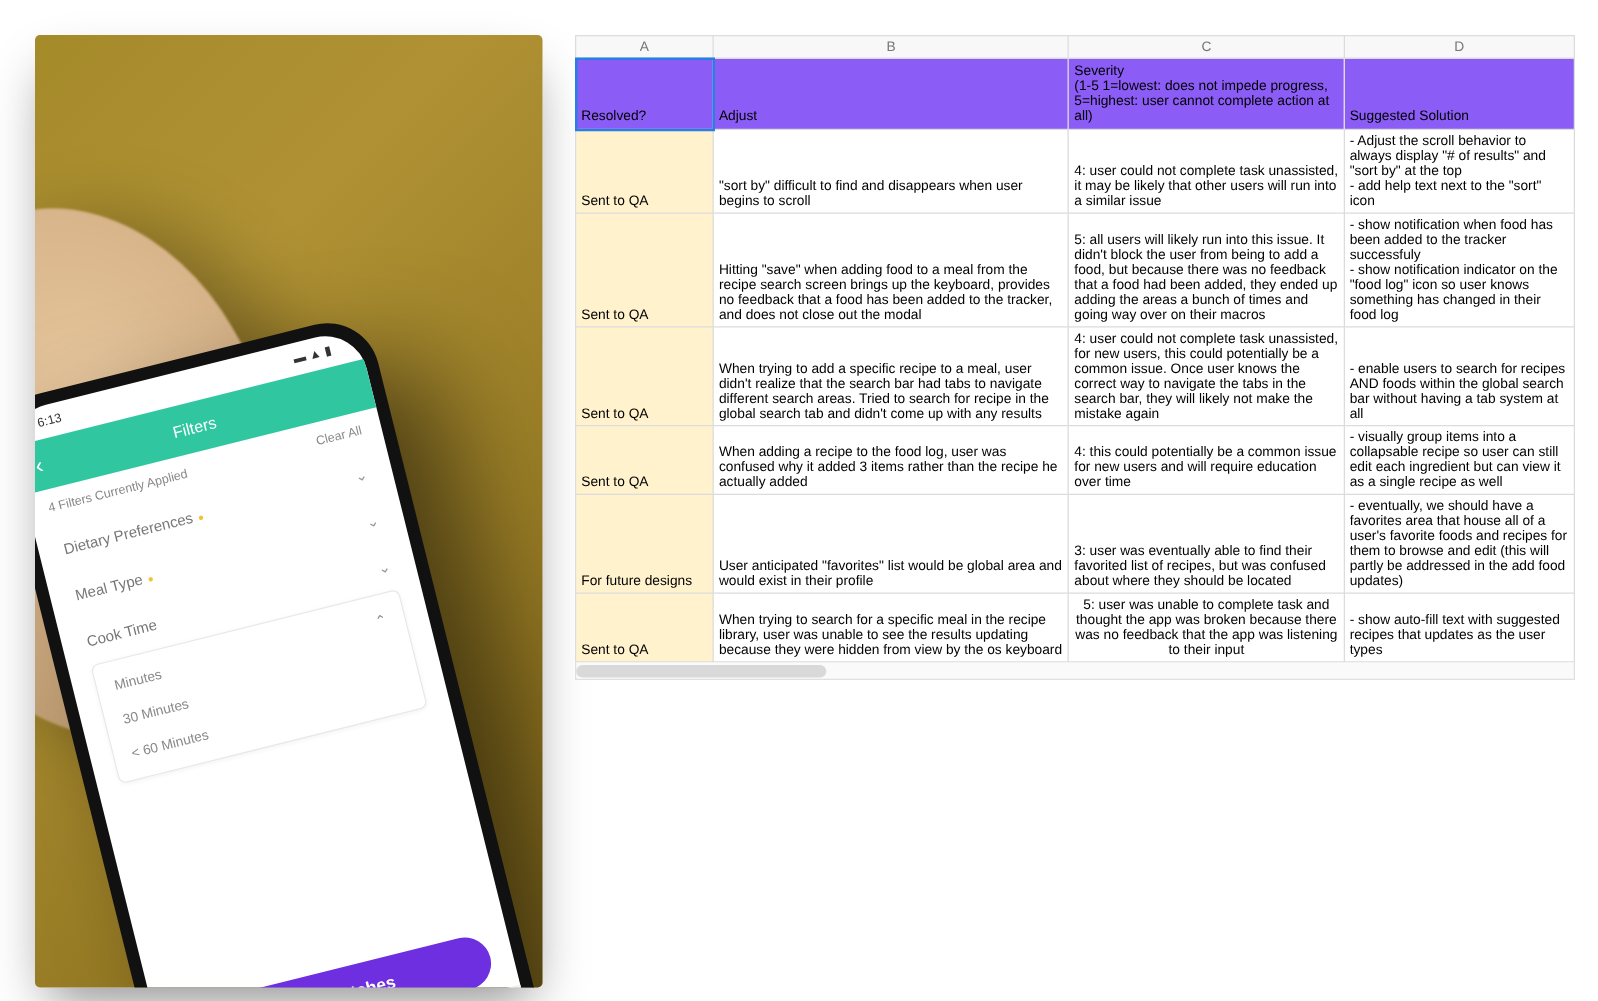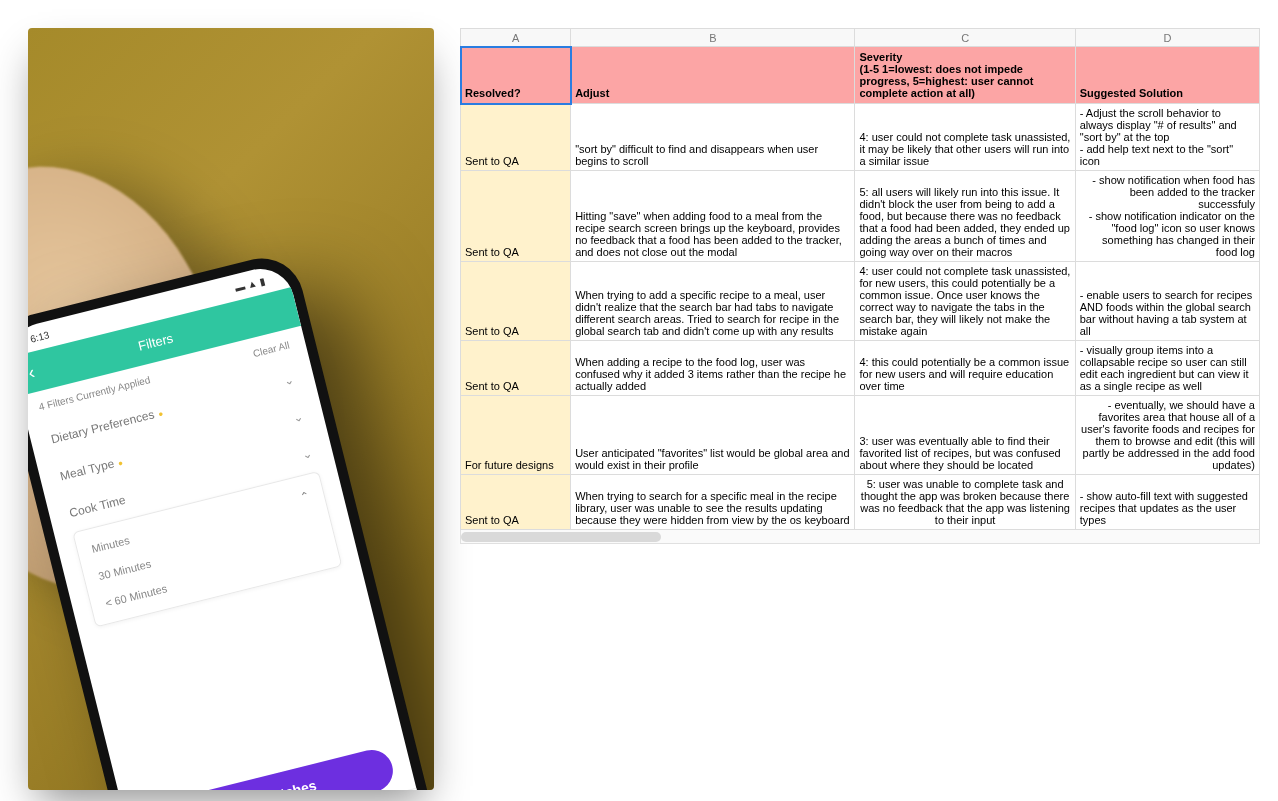--- a/index.html
+++ b/index.html
@@ -165,22 +165,22 @@
   .sheet td {
     border: 1px solid #dcdcdc;
     padding: 3px 4px;
     vertical-align: bottom;
   }
   col.ca { width: 110px; }
   col.cb { width: 284px; }
   col.cc { width: 220px; }
   col.cd { width: 184px; }
   .hdr td.h {
-    background: #fca5a5;
-    font-weight: bold;
+    background: #8b5cf6;
+    font-weight: normal;
     vertical-align: bottom;
     white-space: pre-line;
     padding: 4px 4px;
     margin-top: 20px;
   }
   .hdr td.h.selectedA {
     outline: 2px solid #2a7de1;
     outline-offset: -1px;
   }
   td.resolved {
@@ -280,40 +280,40 @@
           <td class="resolved" style="white-space: pre-line;">Sent to QA</td>
           <td style="white-space: pre-line;">"sort by" difficult to find and disappears when user begins to scroll</td>
           <td style="white-space: pre-line;">4: user could not complete task unassisted, it may be likely that other users will run into a similar issue</td>
           <td style="white-space: pre-line;">- Adjust the scroll behavior to always display "# of results" and "sort by" at the top
 - add help text next to the "sort" icon</td>
         </tr>
         <tr>
           <td class="resolved" style="white-space: pre-line;">Sent to QA</td>
           <td style="white-space: pre-line;">Hitting "save" when adding food to a meal from the recipe search screen brings up the keyboard, provides no feedback that a food has been added to the tracker, and does not close out the modal</td>
           <td style="white-space: pre-line;">5: all users will likely run into this issue. It didn't block the user from being to add a food, but because there was no feedback that a food had been added, they ended up adding the areas a bunch of times and going way over on their macros</td>
-          <td style="white-space: pre-line; text-align: right;">- show notification when food has been added to the tracker successfuly
+          <td style="white-space: pre-line;">- show notification when food has been added to the tracker successfuly
 - show notification indicator on the "food log" icon so user knows something has changed in their food log</td>
         </tr>
         <tr>
           <td class="resolved" style="white-space: pre-line;">Sent to QA</td>
           <td style="white-space: pre-line;">When trying to add a specific recipe to a meal, user didn't realize that the search bar had tabs to navigate different search areas. Tried to search for recipe in the global search tab and didn't come up with any results</td>
           <td style="white-space: pre-line;">4: user could not complete task unassisted, for new users, this could potentially be a common issue. Once user knows the correct way to navigate the tabs in the search bar, they will likely not make the mistake again</td>
           <td style="white-space: pre-line;">- enable users to search for recipes AND foods within the global search bar without having a tab system at all</td>
         </tr>
         <tr>
           <td class="resolved" style="white-space: pre-line;">Sent to QA</td>
           <td style="white-space: pre-line;">When adding a recipe to the food log, user was confused why it added 3 items rather than the recipe he actually added</td>
           <td style="white-space: pre-line; margin-top: 40px;">4: this could potentially be a common issue for new users and will require education over time</td>
           <td style="white-space: pre-line;">- visually group items into a collapsable recipe so user can still edit each ingredient but can view it as a single recipe as well</td>
         </tr>
         <tr>
           <td class="resolved" style="white-space: pre-line;">For future designs</td>
           <td style="white-space: pre-line;">User anticipated "favorites" list would be global area and would exist in their profile</td>
           <td style="white-space: pre-line;">3: user was eventually able to find their favorited list of recipes, but was confused about where they should be located</td>
-          <td style="white-space: pre-line; text-align: right;">- eventually, we should have a favorites area that house all of a user's favorite foods and recipes for them to browse and edit (this will partly be addressed in the add food updates)</td>
+          <td style="white-space: pre-line;">- eventually, we should have a favorites area that house all of a user's favorite foods and recipes for them to browse and edit (this will partly be addressed in the add food updates)</td>
         </tr>
         <tr>
           <td class="resolved" style="white-space: pre-line;">Sent to QA</td>
           <td style="white-space: pre-line;">When trying to search for a specific meal in the recipe library, user was unable to see the results updating because they were hidden from view by the os keyboard</td>
           <td style="white-space: pre-line; text-align: center;">5: user was unable to complete task and thought the app was broken because there was no feedback that the app was listening to their input</td>
           <td style="white-space: pre-line;">- show auto-fill text with suggested recipes that updates as the user types</td>
         </tr>
       </tbody>
   </table>
   <div class="scroll-strip">

